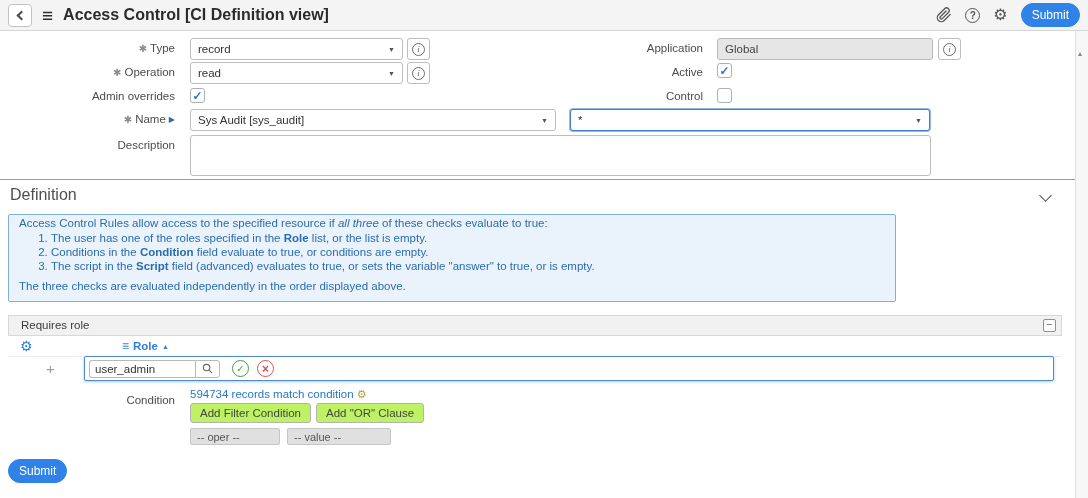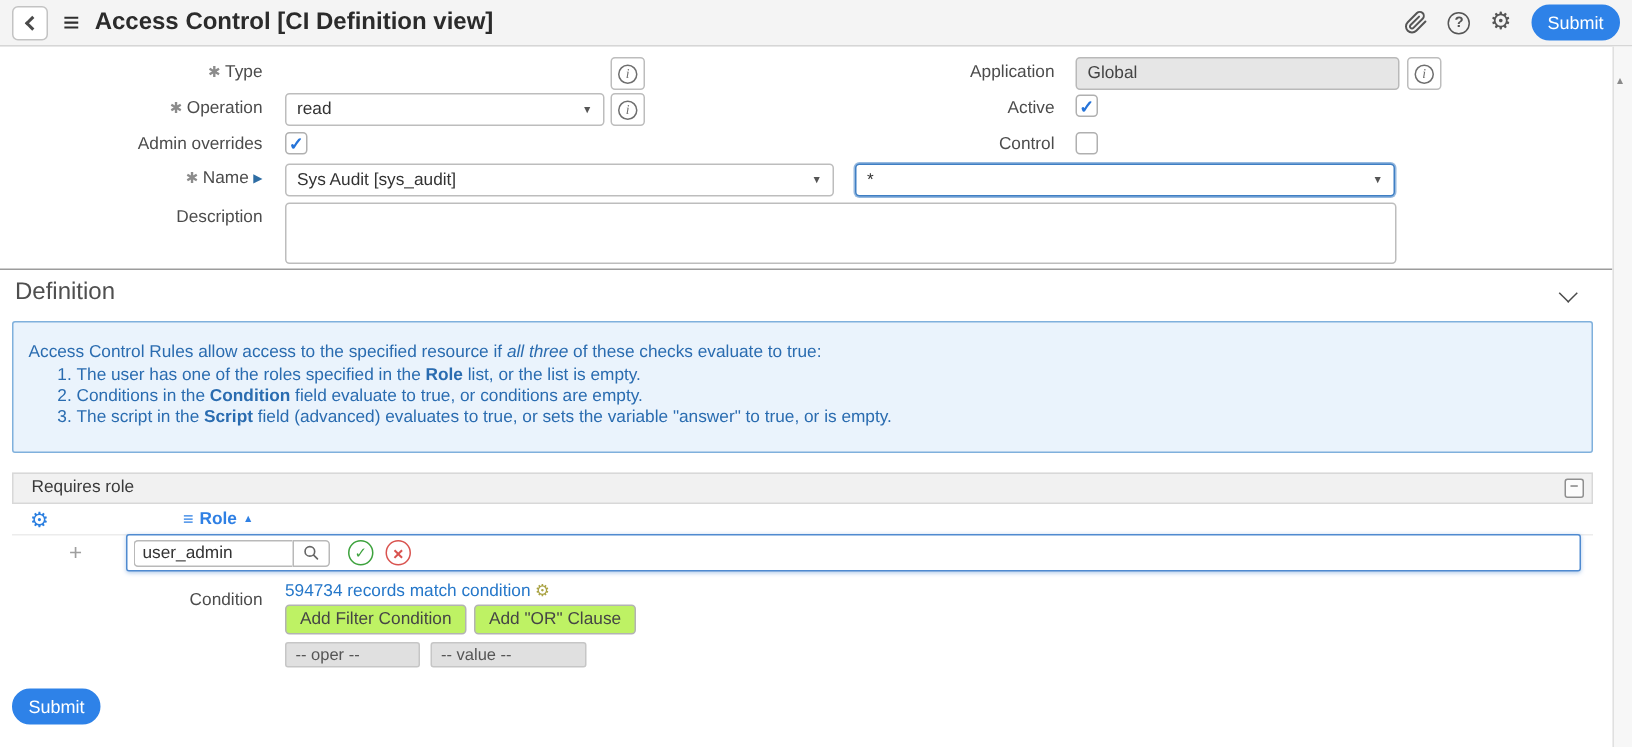--- a/index.html
+++ b/index.html
@@ -30,21 +30,21 @@
   .readonly-input { position: absolute; background: #e6e6e6; border: 1px solid #b9b9b9; border-radius: 3px; height: 22px; display: flex; align-items: center; padding: 0 7px; font-size: 11.5px; color: #444; }
   .checkbox { position: absolute; width: 15px; height: 15px; border: 1px solid #b0b0b0; border-radius: 3px; background: #fff; display: flex; align-items: center; justify-content: center; cursor: pointer; }
   .tick { color: #2674d9; font-size: 12px; font-weight: bold; line-height: 1; }
   .textarea { position: absolute; border: 1px solid #bdbdbd; border-radius: 3px; background: #fff; }
 
   
   .sect-divider { position: absolute; left: 0; top: 179px; width: 1075px; border-top: 1px solid #9c9c9c; }
   .sect-title { position: absolute; left: 10px; top: 186px; font-size: 16px; color: #4f4f4f; }
   .chev-down { position: absolute; left: 1041px; top: 191px; width: 9px; height: 9px; border-right: 1.5px solid #4a4a4a; border-bottom: 1.5px solid #4a4a4a; transform: rotate(45deg); cursor: pointer; }
 
-  .info-box { position: absolute; left: 8px; top: 214px; width: 1054px; height: 88px; background: var(--info_bg, #eaf3fc); border: 1px solid var(--info_border, #7fb0dc); border-radius: 2px; color: var(--info_text, #2a6cb0); font-size: 11.5px; padding: 14px 10px; line-height: 13px; overflow: hidden; }
+  .info-box { position: absolute; left: 8px; top: 214px; width: 888px; height: 88px; background: var(--info_bg, #eaf3fc); border: 1px solid var(--info_border, #7fb0dc); border-radius: 2px; color: var(--info_text, #2a6cb0); font-size: 11.5px; padding: 2px 10px; line-height: 13px; overflow: hidden; }
   .info-box ol { padding-left: 32px; margin-top: 2px; }
   .info-box li { margin-top: 1px; }
   .info-footer { margin-top: 7px; }
   .b { font-weight: bold; } .i { font-style: italic; }
 
   
   .rr-header { position: absolute; left: 8px; top: 315px; width: 1054px; height: 21px; background: #f1f1f1; border: 1px solid #d8d8d8; font-size: 11.5px; color: #3a3a3a; line-height: 19px; padding-left: 12px; }
   .collapse-btn { position: absolute; right: 5px; top: 3px; width: 13px; height: 13px; background: #fcfcfc; border: 1px solid #8f8f8f; border-radius: 2px; color: #555; font-size: 10px; line-height: 10px; text-align: center; cursor: pointer; }
   .list-head { position: absolute; left: 8px; top: 336px; width: 1054px; height: 21px; background: #fff; border-bottom: 1px solid #ececec; }
   .list-gear { position: absolute; left: 12px; top: 2px; font-size: 14px; color: #2b7fe0; line-height: 1.2; cursor: pointer; }
@@ -92,20 +92,24 @@
       <svg width="16" height="16" viewBox="0 0 24 24" fill="none" stroke="#555" stroke-width="2" stroke-linecap="round">
           <path d="M21.44 11.05l-9.19 9.19a6 6 0 0 1-8.49-8.49l9.19-9.19a4 4 0 0 1 5.66 5.66l-9.2 9.19a2 2 0 0 1-2.83-2.83l8.49-8.48"></path>
         </svg>
       <span class="help-circ">?</span>
       <span class="gear-glyph">⚙</span>
       <button class="btn-primary">Submit</button>
     </div>
   </div>
 
   <div class="lbl" style="top:42px;left:0;"><span class="mand">✱</span><span>Type</span></div>
+  <div class="sn-select" style="left:190px;top:38px;width:213px;">
+      <span>record</span>
+      <span class="caret">▼</span>
+    </div>
   <div class="info-btn" style="left:407px;top:38px;">
       <span class="circle-i">i</span>
     </div>
 
   <div class="lbl r2" style="top:42px;">Application</div>
   <div class="readonly-input" style="left:717px;top:38px;width:216px;">Global</div>
   <div class="info-btn" style="left:938px;top:38px;">
       <span class="circle-i">i</span>
     </div>
 
@@ -148,20 +152,21 @@
   <div class="sect-title">Definition</div>
   <div class="chev-down"></div>
 
   <div class="info-box">
     <div><span>Access Control Rules allow access to the specified resource if </span><span class="i">all three</span><span> of these checks evaluate to true:</span></div>
     <ol>
       <li><span>The user has one of the roles specified in the </span><span class="b">Role</span><span> list, or the list is empty.</span></li>
       <li><span>Conditions in the </span><span class="b">Condition</span><span> field evaluate to true, or conditions are empty.</span></li>
       <li><span>The script in the </span><span class="b">Script</span><span> field (advanced) evaluates to true, or sets the variable "answer" to true, or is empty.</span></li>
     </ol>
+    <div class="info-footer">The three checks are evaluated independently in the order displayed above.</div>
     <div></div>
   </div>
 
   <div class="rr-header">
     <span>Requires role</span>
     <span class="collapse-btn">−</span>
   </div>
   <div class="list-head">
     <span class="list-gear">⚙</span>
     <span class="col-role">

